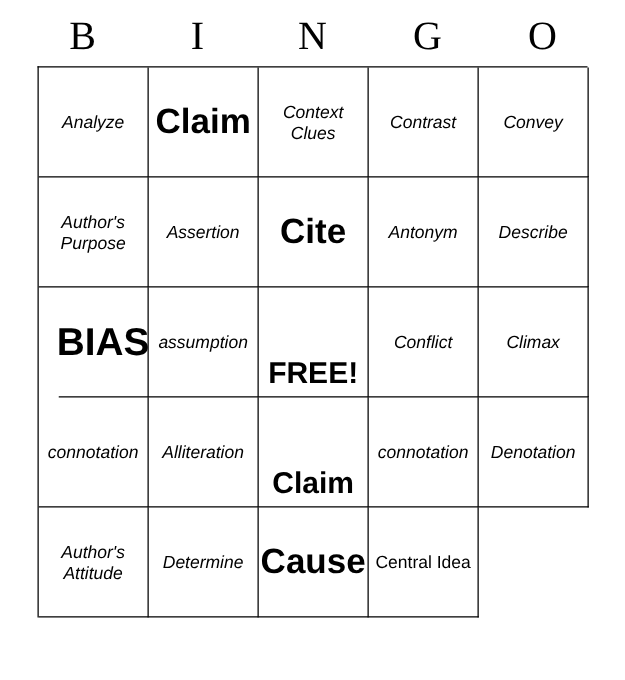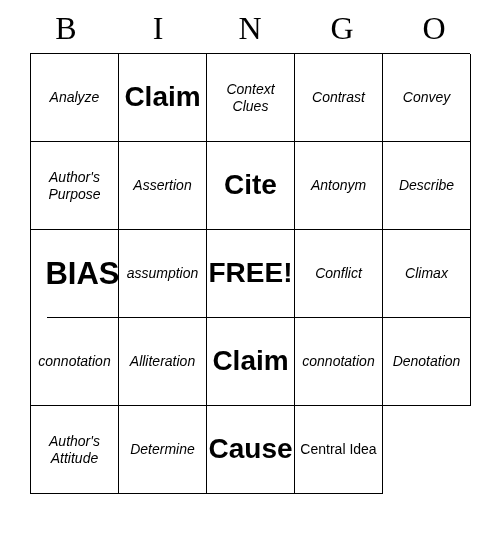--- a/index.html
+++ b/index.html
@@ -59,22 +59,23 @@
       font-size: 14px;
       font-style: italic;
     }
 
     .cell-medium {
       font-size: 14px;
       text-align: center;
     }
 
     .cell-large {
-      font-size: 28px;
+      font-size: 24px;
       font-weight: bold;
+      align-items: flex-end;
     }
 
     .cell-xlarge {
       font-size: 28px;
       font-weight: bold;
     }
 
     .cell-xxlarge {
       font-size: 31px;
       font-weight: bold;

